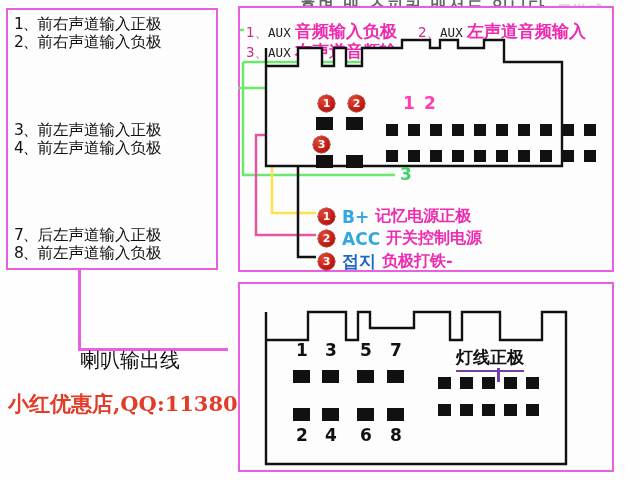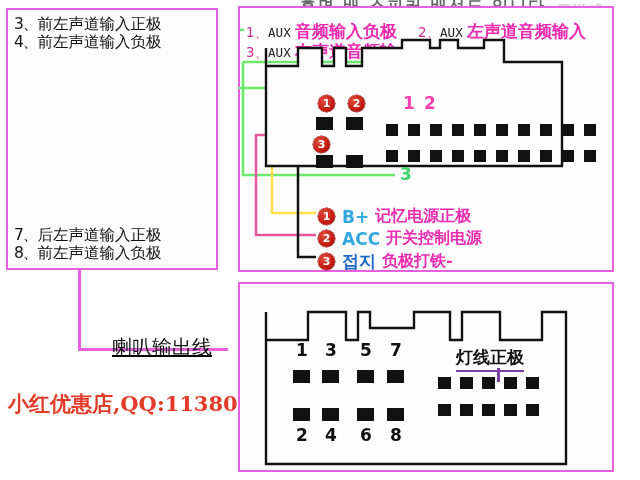--- a/index.html
+++ b/index.html
@@ -37,22 +37,22 @@
     white-space:nowrap;
     letter-spacing:0px;
   }
   .sp-line .num{letter-spacing:-1px;}
 
   
   #sp-stub{left:78px;top:268px;width:3px;height:82px;background:#e85fe0;}
   #sp-stub2{left:78px;top:348px;width:150px;height:3px;background:#e85fe0;}
 
   #speaker-out-label{
-    left:76px;top:334px;width:172px;height:40px;
-    display:flex;align-items:flex-start;justify-content:center;text-decoration:underline;
+    left:44px;top:334px;width:172px;height:40px;
+    display:flex;align-items:flex-end;justify-content:center;
   }
   #speaker-out-label span{
     font-size:20px;color:#111;white-space:nowrap;
   }
 
   
   #shop-watermark{
     left:8px;top:390px;
     font-family:"DejaVu Serif","Liberation Serif",serif;
     font-weight:bold;
@@ -141,20 +141,28 @@
 <body>
 
 <div id="stage">
 
   <div class="abs" id="korean-header">후면 배 스피커 배선도 입니다</div>
   <div class="abs" id="site-watermark">日游戏</div>
   <div class="abs" id="edge-watermark"></div>
 
   <div class="abs magenta-box" id="speaker-panel">
     <div class="sp-list">
+      <div class="sp-group">
+        <div class="sp-line">
+          <span class="num">1、</span><span>前右声道输入正极</span>
+        </div>
+        <div class="sp-line">
+          <span class="num">2、</span><span>前右声道输入负极</span>
+        </div>
+      </div>
       <div class="sp-group">
         <div class="sp-line">
           <span class="num">3、</span><span>前左声道输入正极</span>
         </div>
         <div class="sp-line">
           <span class="num">4、</span><span>前左声道输入负极</span>
         </div>
       </div>
       <div class="sp-group">
         <div class="sp-line">

